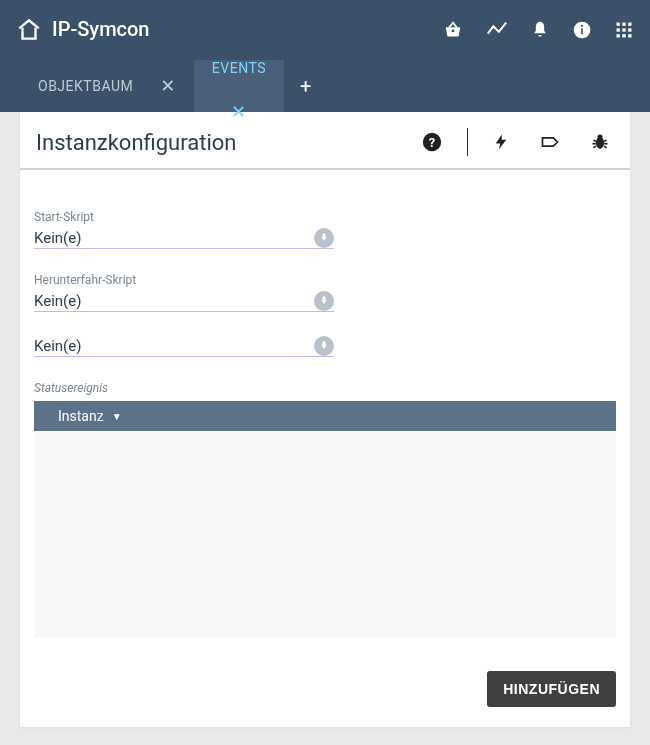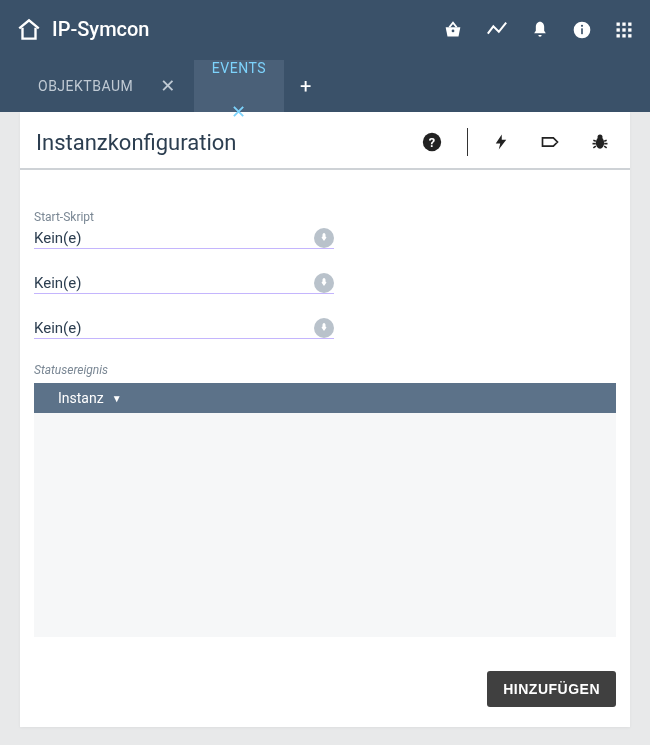--- a/index.html
+++ b/index.html
@@ -310,20 +310,21 @@
           <div class="field-value">Kein(e)</div>
           <div class="field-btn">
             <svg width="12" height="12" viewBox="0 0 24 24" fill="#fff">
               <path d="M12 2 C10 2 9 4 9 6 L9 9 L7 11 L12 18 L17 11 L15 9 L15 6 C15 4 14 2 12 2 Z"></path>
             </svg>
           </div>
         </div>
       </div>
 
       <div class="field">
+        <div class="field-label">Herunterfahr-Skript</div>
         <div class="field-control">
           <div class="field-value">Kein(e)</div>
           <div class="field-btn">
             <svg width="12" height="12" viewBox="0 0 24 24" fill="#fff">
               <path d="M12 2 C10 2 9 4 9 6 L9 9 L7 11 L12 18 L17 11 L15 9 L15 6 C15 4 14 2 12 2 Z"></path>
             </svg>
           </div>
         </div>
       </div>
 

